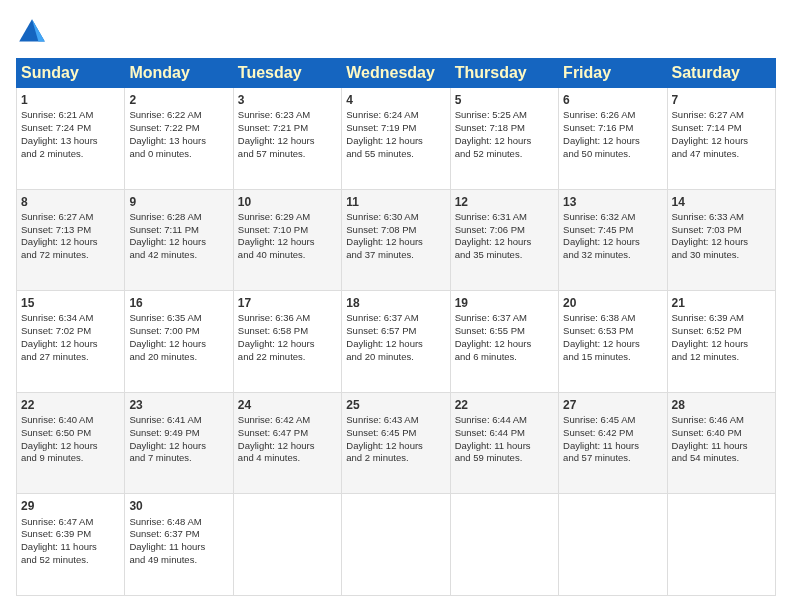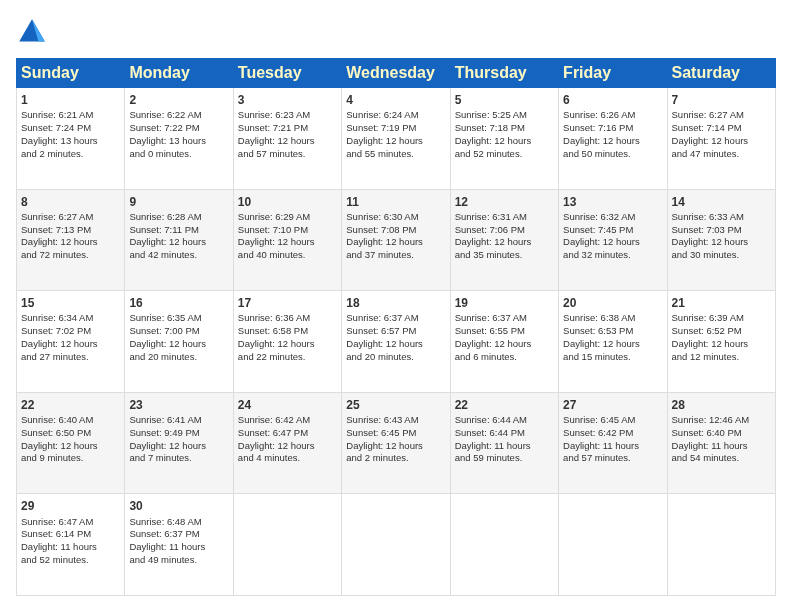--- a/index.html
+++ b/index.html
@@ -314,31 +314,31 @@
           </td>
           <td>
             <span class="day-num">27</span>
             <div>Sunrise: 6:45 AM</div>
             <div>Sunset: 6:42 PM</div>
             <div>Daylight: 11 hours</div>
             <div>and 57 minutes.</div>
           </td>
           <td>
             <span class="day-num">28</span>
-            <div>Sunrise: 12:46 AM</div>
+            <div>Sunrise: 6:46 AM</div>
             <div>Sunset: 6:40 PM</div>
             <div>Daylight: 11 hours</div>
             <div>and 54 minutes.</div>
           </td>
         </tr>
         <tr>
           <td>
             <span class="day-num">29</span>
             <div>Sunrise: 6:47 AM</div>
-            <div>Sunset: 6:14 PM</div>
+            <div>Sunset: 6:39 PM</div>
             <div>Daylight: 11 hours</div>
             <div>and 52 minutes.</div>
           </td>
           <td>
             <span class="day-num">30</span>
             <div>Sunrise: 6:48 AM</div>
             <div>Sunset: 6:37 PM</div>
             <div>Daylight: 11 hours</div>
             <div>and 49 minutes.</div>
           </td>

